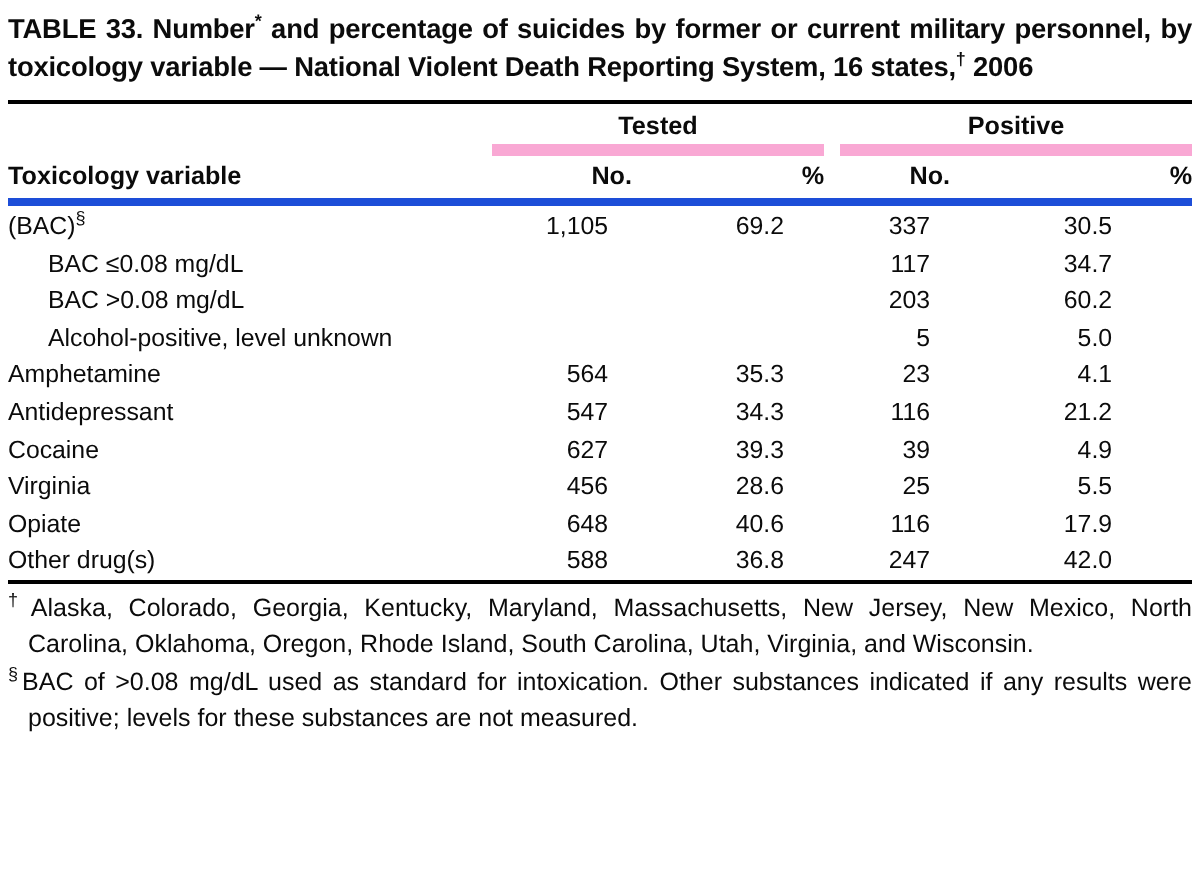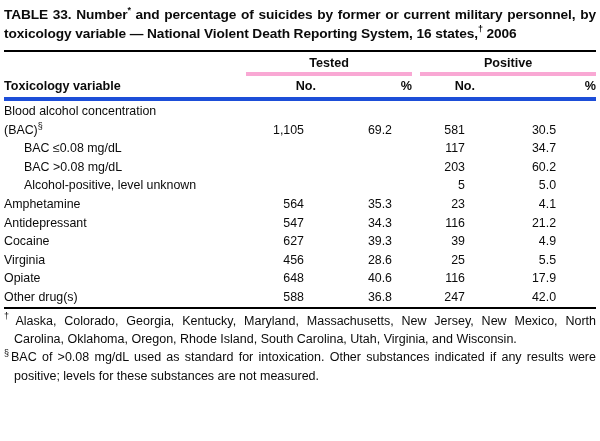--- a/index.html
+++ b/index.html
@@ -16,21 +16,21 @@
 
   table.tox {
     width: 592px; border-collapse: collapse; table-layout: fixed;
     border-top: 2.5px solid #000; border-bottom: 2.5px solid #000;
   }
   th, td { margin: 0; padding: 0; font-size: 12.4px; color: #0b0b0b; }
 
   .spanner-row th { padding-top: 3px; border: none; }
   .spanner {
     font-weight: 700; font-size: 12.6px; text-align: center;
-    line-height: 17px; border-bottom: 4px solid #f9a8d4;
+    line-height: 17px; border-bottom: 6px solid #f9a8d4;
   }
   .spanner.gap { margin-left: 8px; }
 
   .header-row th {
     font-weight: 700; font-size: 12.6px; vertical-align: bottom;
     padding: 3px 0 4px 0; border-bottom: 4px solid #1d4ed8;
   }
   .label-h { text-align: left; }
 
   .num { text-align: right; }
@@ -82,31 +82,24 @@
       <tr class="header-row">
         <th class="label-h">Toxicology variable</th>
         <th class="num pad-tno">No.</th>
         <th class="num hpad-tpct">%</th>
         <th class="num pad-pno">No.</th>
         <th class="num hpad-ppct">%</th>
       </tr>
     </thead>
     <tbody>
         <tr>
-          <td class="label"><span>Blood alcohol concentration</span></td>
-          <td class="num pad-tno"></td>
-          <td class="num pad-tpct"></td>
-          <td class="num pad-pno"></td>
-          <td class="num pad-ppct"></td>
-        </tr>
-        <tr>
           <td class="label"><span>(BAC)</span><sup>§</sup></td>
           <td class="num pad-tno">1,105</td>
           <td class="num pad-tpct">69.2</td>
-          <td class="num pad-pno">581</td>
+          <td class="num pad-pno">337</td>
           <td class="num pad-ppct">30.5</td>
         </tr>
         <tr>
           <td class="label indent"><span>BAC ≤0.08 mg/dL</span></td>
           <td class="num pad-tno"></td>
           <td class="num pad-tpct"></td>
           <td class="num pad-pno">117</td>
           <td class="num pad-ppct">34.7</td>
         </tr>
         <tr>

